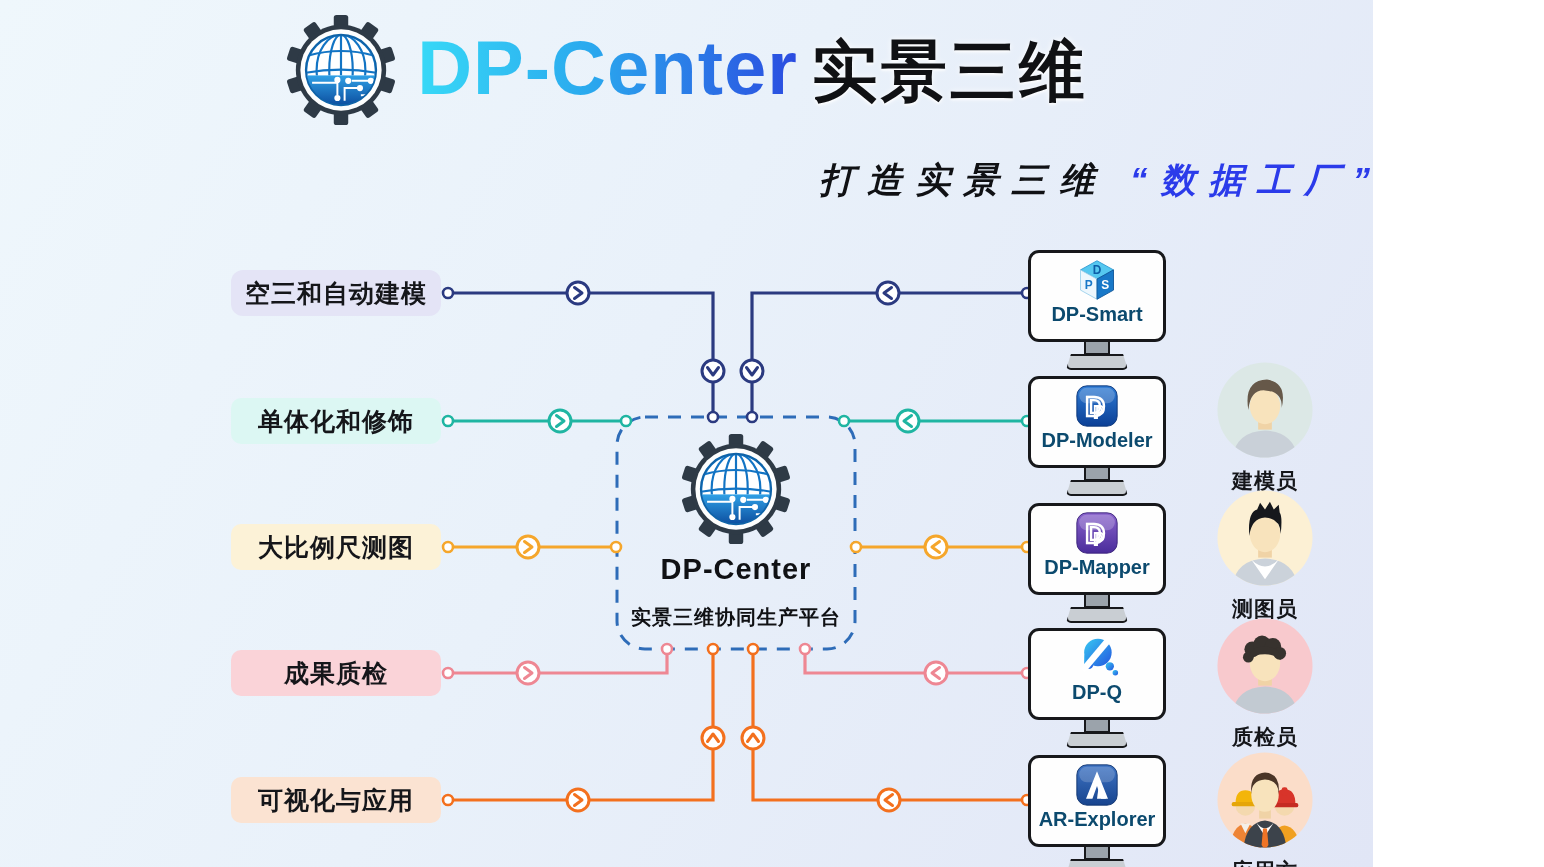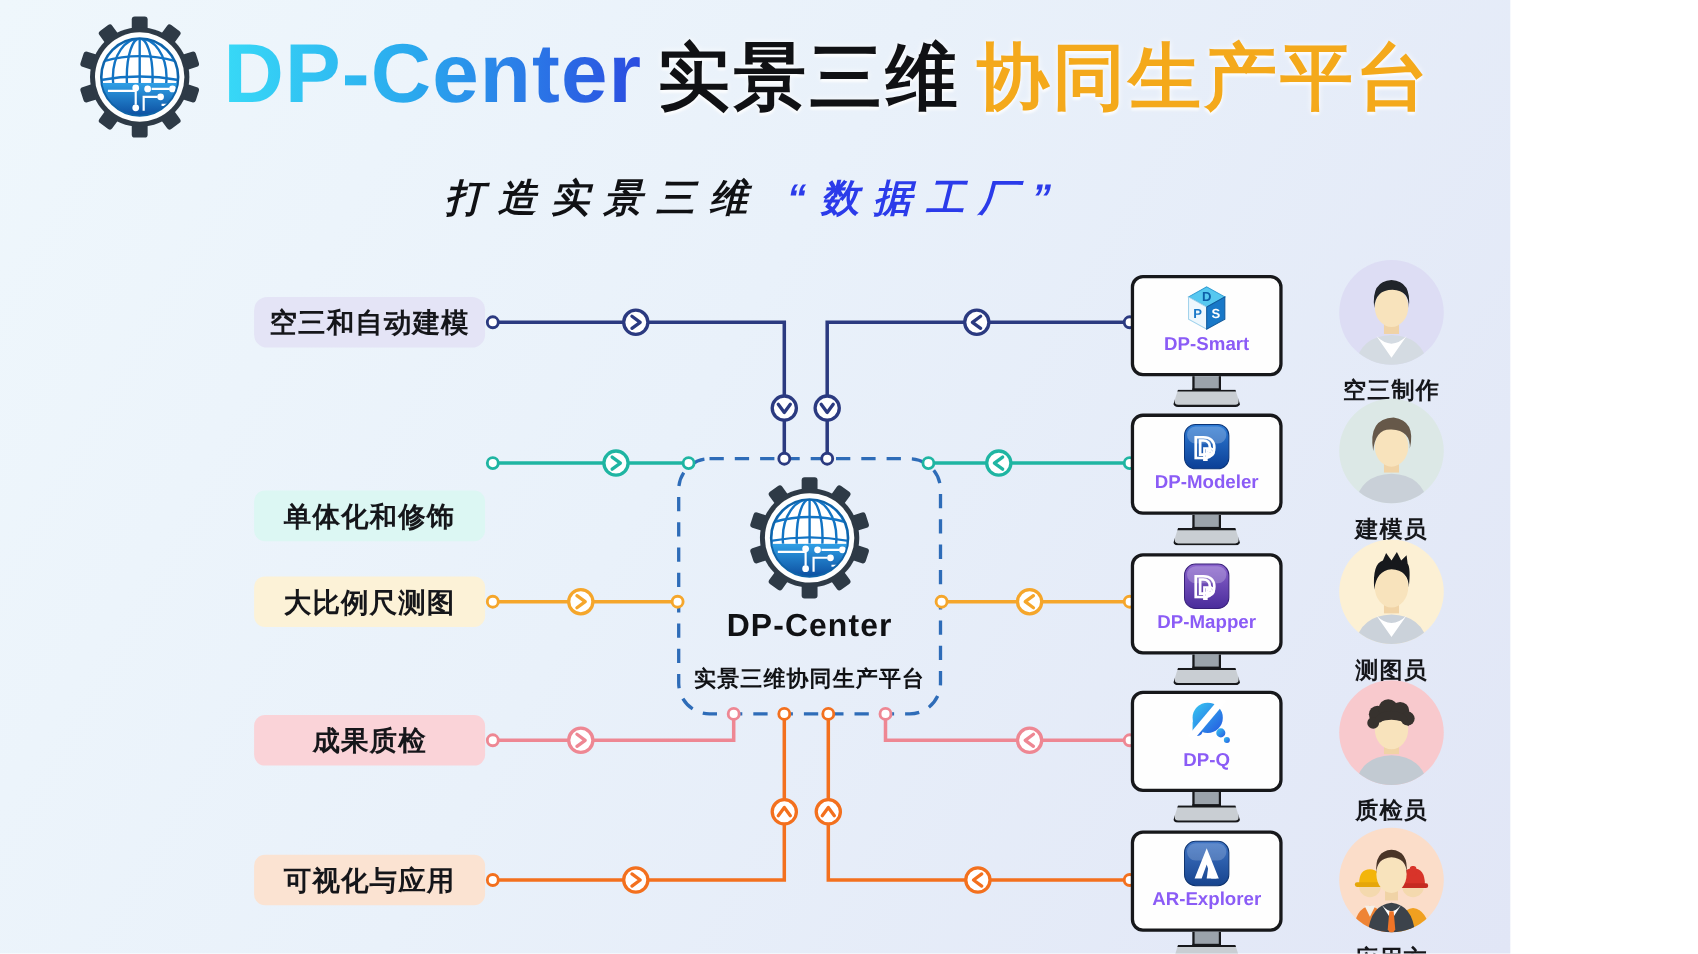--- a/index.html
+++ b/index.html
@@ -9,22 +9,22 @@
   
   .header{position:absolute;top:14px;left:0;width:100%;display:flex;align-items:center;justify-content:center;gap:20px;}
   .header .hlogo{width:112px;height:112px;flex:0 0 auto;}
   .titleline{display:flex;align-items:baseline;gap:14px;white-space:nowrap;
     text-shadow:0 0 6px rgba(255,255,255,.9),0 2px 2px rgba(255,255,255,.7);}
   .t-en{font-size:76px;font-weight:900;letter-spacing:1px;
     background:linear-gradient(90deg,#38D9F7 0%,#2AA9EE 45%,#2B4BE0 100%);
     -webkit-background-clip:text;background-clip:text;color:transparent;text-shadow:none;}
   .t-cn1{font-size:66px;font-weight:900;color:#101114;letter-spacing:3px;}
   .t-cn2{font-size:66px;font-weight:900;color:#F4A91B;letter-spacing:3px;}
-  .subtitle{position:absolute;top:157px;left:0;width:100%;text-align:center;
-    font-size:35px;font-weight:800;font-style:italic;letter-spacing:13px;color:#101114;white-space:nowrap;}
+  .subtitle{position:absolute;top:157px;left:0;width:100%;text-align:right;
+    font-size:35px;font-weight:800;font-style:italic;letter-spacing:13px;color:#101114;white-space:nowrap;padding-left:10px;}
   .subtitle .quoted{color:#2B3BEA;}
   
   .wires{position:absolute;left:0;top:0;width:1544px;height:867px;pointer-events:none;}
   .wires path.line{fill:none;stroke-width:3.2px;}
   .l-navy{stroke:#2B3A80}.l-teal{stroke:#1FB5A2}.l-amber{stroke:#F5A62B}.l-pink{stroke:#EE8793}.l-orange{stroke:#F3701E}
   .chev circle{fill:#FFFFFF;stroke-width:3px;}
   .chev path{fill:none;stroke-width:3px;stroke-linecap:round;stroke-linejoin:round;}
   .chev.navy circle,.chev.navy path{stroke:#2B3A80}
   .chev.teal circle,.chev.teal path{stroke:#1FB5A2}
   .chev.amber circle,.chev.amber path{stroke:#F5A62B}
@@ -41,21 +41,21 @@
   .hub{position:absolute;left:617px;top:417px;width:238px;height:232px;z-index:2;
     display:flex;flex-direction:column;align-items:center;justify-content:flex-start;padding-top:16px;box-sizing:border-box;}
   .hub .hub-logo{width:112px;height:112px;}
   .hub .hub-name{font-size:29px;font-weight:800;color:#101114;margin-top:8px;letter-spacing:1px;}
   .hub .hub-sub{font-size:20px;font-weight:800;color:#101114;margin-top:18px;letter-spacing:1px;white-space:nowrap;}
   
   .monitor{position:absolute;left:1028px;width:138px;z-index:2;}
   .screen{box-sizing:border-box;width:138px;height:92px;background:#FEFEFE;border:3.5px solid #17181B;border-radius:11px;
     display:flex;flex-direction:column;align-items:center;justify-content:flex-start;padding-top:5px;}
   .screen .picon{width:44px;height:44px;}
-  .plabel{font-size:17px;font-weight:800;color:#8b5cf6;margin-top:1px;white-space:nowrap;}
+  .plabel{font-size:20px;font-weight:800;color:#0c4a6e;margin-top:1px;white-space:nowrap;}
   .stand-neck{width:22px;height:11px;background:#9BA3AB;border:2px solid #17181B;border-top:none;margin:0 auto;}
   .stand-base{width:58px;height:12px;background:#C9CED3;border:2.5px solid #17181B;border-radius:3px 3px 5px 5px;margin:-1px auto 0;
     clip-path:polygon(8% 0,92% 0,100% 100%,0 100%);}
   
   .avatar{position:absolute;left:1216px;width:98px;text-align:center;z-index:2;}
   .avatar svg{width:98px;height:98px;display:block;}
   .rlabel{font-size:21px;font-weight:800;color:#15161A;margin-top:8px;white-space:nowrap;letter-spacing:1px;}
 </style>
 </head>
 <body>
@@ -136,21 +136,20 @@
 
 <div class="canvas">
 
   <div class="header">
     <svg class="hlogo">
         <use href="#gear-globe"></use>
       </svg>
     <div class="titleline">
       <span class="t-en">DP-Center</span>
       <span class="t-cn1">实景三维</span>
-      <span class="t-cn2">协同生产平台</span>
     </div>
   </div>
   <div class="subtitle">
     <span>打造实景三维</span>
     <span class="quoted">“数据工厂”</span>
   </div>
 
   <svg class="wires" viewBox="0 0 1544 867">
     <rect class="hubrect" x="617" y="417" width="238" height="232" rx="28"></rect>
 
@@ -246,21 +245,21 @@
       <circle class="dot d-pink" cx="667" cy="649" r="5"></circle>
     <circle class="dot d-pink" cx="805" cy="649" r="5"></circle>
       <circle class="dot d-pink" cx="1027" cy="673" r="5"></circle>
     <circle class="dot d-orange" cx="448" cy="800" r="5"></circle>
       <circle class="dot d-orange" cx="713" cy="649" r="5"></circle>
     <circle class="dot d-orange" cx="753" cy="649" r="5"></circle>
       <circle class="dot d-orange" cx="1027" cy="800" r="5"></circle>
   </svg>
 
   <div class="task" style="top: 270px; background-color: rgb(228, 228, 246); border-radius: 12px;">空三和自动建模</div>
-  <div class="task" style="top: 398px; background-color: rgb(220, 247, 243); margin-top: 48px;">单体化和修饰</div>
+  <div class="task" style="top: 398px; background-color: rgb(220, 247, 243);">单体化和修饰</div>
   <div class="task" style="top: 524px; background-color: rgb(252, 242, 215);">大比例尺测图</div>
   <div class="task" style="top: 777px; background-color: rgb(251, 227, 210);">可视化与应用</div>
   <div class="task" style="top: 650px; background-color: rgb(250, 211, 216);">成果质检</div>
 
   <div class="hub">
     <svg class="hub-logo">
         <use href="#gear-globe"></use>
       </svg>
     <div class="hub-name">DP-Center</div>
     <div class="hub-sub">实景三维协同生产平台</div>
@@ -332,36 +331,20 @@
         <rect x="4.5" y="4" width="39" height="17" rx="8.5" fill="rgba(255,255,255,0.18)"></rect>
         <polygon points="24,9 36,39 28.5,39 24,25 19,39 12,39" fill="#FFFFFF"></polygon>
         <polygon points="25.5,28 34,39 24,39" fill="#FFFFFF"></polygon>
       </svg>
       <div class="plabel">AR-Explorer</div>
     </div>
     <div class="stand-neck"></div>
     <div class="stand-base"></div>
   </div>
 
-  <div class="avatar" style="top:235px">
-    <svg viewBox="0 0 100 100">
-      <clipPath id="avc1">
-          <circle cx="50" cy="50" r="48.5"></circle>
-        </clipPath>
-      <circle cx="50" cy="50" r="48.5" fill="#DDDDF4"></circle>
-      <g clip-path="url(#avc1)">
-        <path d="M16,101 Q20,72 50,71 Q80,72 84,101 Z" fill="#D4DBE2"></path>
-        <path d="M36,72 L50,92 L64,72 Q57,79 50,79 Q43,79 36,72 Z" fill="#FFFFFF"></path>
-        <rect x="43" y="56" width="14" height="14" fill="#F0D3A6"></rect>
-        <ellipse cx="50" cy="45" rx="15.5" ry="18.5" fill="#F8E3BC"></ellipse>
-        <path d="M34,46 Q31,21 50,20 Q69,21 66,46 Q67,30 51,29 Q35,29 34,46 Z" fill="#20242A"></path>
-      </g>
-    </svg>
-    <div class="rlabel">空三制作</div>
-  </div>
 
   <div class="avatar" style="top:361px">
     <svg viewBox="0 0 100 100">
       <clipPath id="avc2">
           <circle cx="50" cy="50" r="48.5"></circle>
         </clipPath>
       <circle cx="50" cy="50" r="48.5" fill="#DCE8E6"></circle>
       <g clip-path="url(#avc2)">
         <path d="M16,101 Q20,72 50,71 Q80,72 84,101 Z" fill="#C9D0D8"></path>
         <rect x="43" y="56" width="14" height="14" fill="#F0D3A6"></rect>

